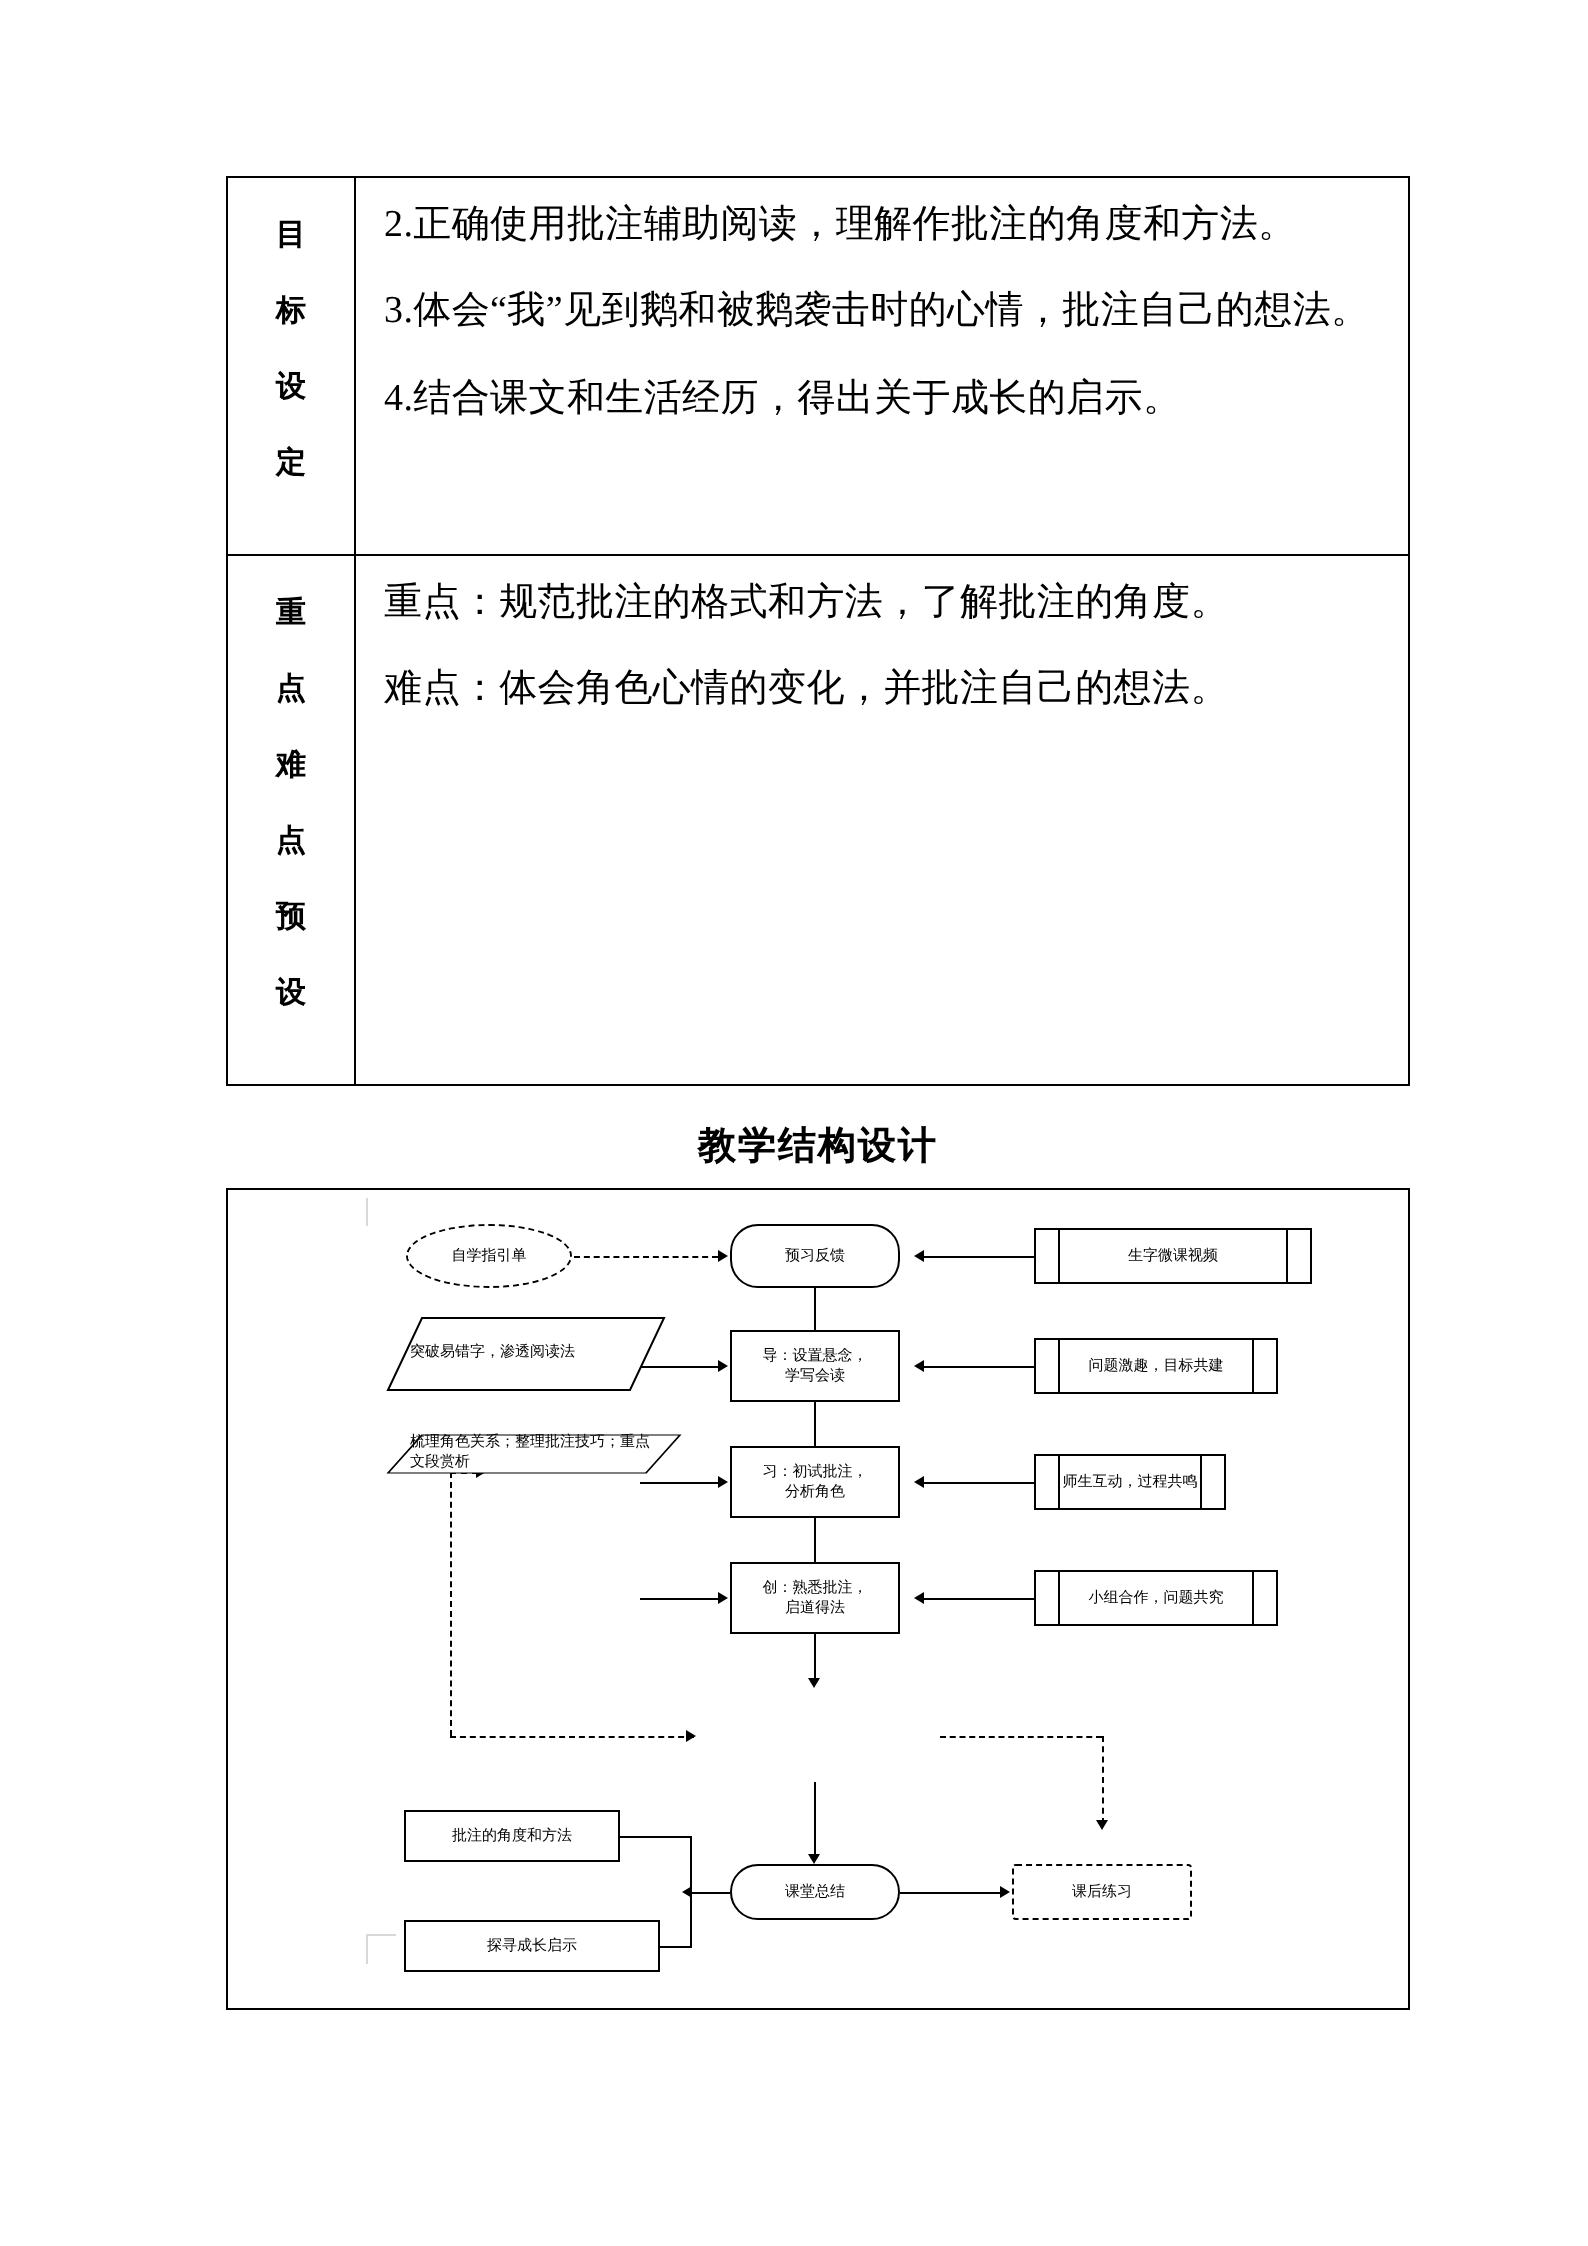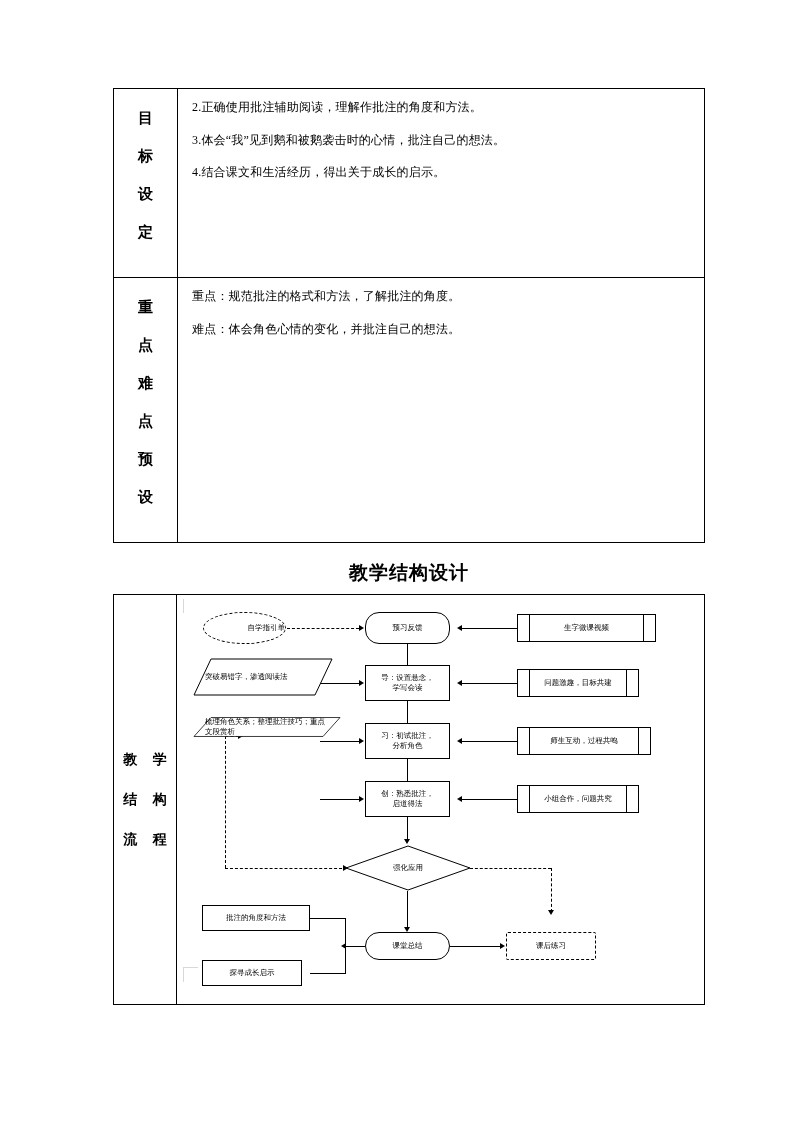--- a/index.html
+++ b/index.html
@@ -48,21 +48,21 @@
     font-size: 15px;
     font-weight: bold;
     line-height: 38px;
     letter-spacing: 0;
   }
   .body-cell {
     padding: 9px 8px 9px 14px !important;
   }
   .body-cell p {
     margin: 0 0 14px 0;
-    font-size: 12px;
+    font-size: 19px;
     line-height: 1.55;
     letter-spacing: 0.2px;
   }
   .body-cell p:last-child { margin-bottom: 0; }
 
   .row1 .label-cell { height: 168px; }
   .row2 .label-cell { height: 244px; }
 
   
   .section-title {
@@ -136,21 +136,20 @@
     border-radius: 2px;
     align-items: center;
   }
   .rounded {
     border: 1px solid #000;
     border-radius: 14px;
   }
   .ellipse-dashed {
     border: 1.2px dashed #000;
     border-radius: 50%;
-    justify-content: flex-end;
   }
 
   
   .predef {
     border: 1px solid #000;
   }
   .predef::before, .predef::after {
     content: "";
     position: absolute;
     top: 0;
@@ -283,25 +282,20 @@
         <p>难点：体会角色心情的变化，并批注自己的想法。</p>
       </td>
     </tr>
   </tbody>
     </table>
 
   <div class="section-title">教学结构设计</div>
 
   <div class="flow-table">
 
-    <div class="flow-label">
-      <span class="ch">教 学</span>
-      <span class="ch">结 构</span>
-      <span class="ch">流 程</span>
-    </div>
 
     <div class="flow-canvas">
 
       <div class="guide" style="left:6px; top:4px; width:0; height:14px; border-width:0 0 0 1px;"></div>
       <div class="guide" style="left:6px; top:372px; width:14px; height:14px; border-width:1px 0 0 1px;"></div>
 
       <div class="shape ellipse-dashed" style="left:26px; top:17px; width:83px; height:32px;">
         <span>自学指引单</span>
       </div>
 
@@ -358,21 +352,21 @@
       <div class="arrow arrow-right" style="left:182px; top:142.5px;"></div>
 
       <div class="shape rect-thick" style="left:188px; top:128px; width:85px; height:36px;">
         <span style="white-space:pre-line;">习：初试批注，
 分析角色</span>
       </div>
 
       <div class="conn h-line" style="left:285px; top:146px; width:55px;"></div>
       <div class="arrow arrow-left" style="left:280px; top:142.5px;"></div>
 
-      <div class="shape predef" style="left:340px; top:132px; width:134px; height:28px;">
+      <div class="shape predef" style="left:340px; top:132px; width:96px; height:28px;">
         <span>师生互动，过程共鸣</span>
       </div>
 
       <div class="conn v-line" style="left:230px; top:164px; height:28px;"></div>
       <div class="arrow arrow-down" style="left:226.5px; top:190px;"></div>
 
 
       <div class="conn h-line" style="left:143px; top:204px; width:39px;"></div>
       <div class="arrow arrow-right" style="left:182px; top:200.5px;"></div>
 
@@ -384,45 +378,39 @@
       <div class="conn h-line" style="left:285px; top:204px; width:55px;"></div>
       <div class="arrow arrow-left" style="left:280px; top:200.5px;"></div>
 
       <div class="shape predef" style="left:340px; top:190px; width:122px; height:28px;">
         <span>小组合作，问题共究</span>
       </div>
 
       <div class="conn v-line" style="left:230px; top:222px; height:24px;"></div>
       <div class="arrow arrow-down" style="left:226.5px; top:244px;"></div>
 
-      <div class="shape diamond" style="left:168px; top:250px; width:126px; height:46px;">
-        <svg class="dia-bg" viewBox="0 0 126 46" preserveAspectRatio="none">
-          <polygon points="63,1 125,23 63,45 1,23" fill="#fff" stroke="#000" stroke-width="1"></polygon>
-        </svg>
-        <span class="dia-txt">强化应用</span>
-      </div>
 
       <div class="dash-h" style="left:48px; top:273px; width:122px;"></div>
       <div class="arrow arrow-right" style="left:166px; top:269.5px;"></div>
       <div class="dash-v" style="left:48px; top:141px; height:132px;"></div>
       <div class="dash-h" style="left:48px; top:141px; width:14px;"></div>
       <div class="arrow arrow-right" style="left:61px; top:137.5px;"></div>
 
       <div class="dash-h" style="left:293px; top:273px; width:81px;"></div>
       <div class="dash-v" style="left:374px; top:273px; height:44px;"></div>
       <div class="arrow arrow-down" style="left:370.5px; top:315px;"></div>
 
       <div class="conn v-line" style="left:230px; top:296px; height:38px;"></div>
       <div class="arrow arrow-down" style="left:226.5px; top:332px;"></div>
 
       <div class="shape rect-thick" style="left:25px; top:310px; width:108px; height:26px;text-align:right;">
         <span>批注的角度和方法</span>
       </div>
 
-      <div class="shape rect-thick" style="left:25px; top:365px; width:100px; height:26px;">
+      <div class="shape rect-thick" style="left:25px; top:365px; width:128px; height:26px;">
         <span>探寻成长启示</span>
       </div>
 
       <div class="conn h-line" style="left:133px; top:323px; width:36px;"></div>
       <div class="conn h-line" style="left:133px; top:378px; width:36px;"></div>
       <div class="conn v-line" style="left:168px; top:323px; height:55px;"></div>
       <div class="conn h-line" style="left:168px; top:351px; width:20px;"></div>
       <div class="arrow arrow-left" style="left:164px; top:347.5px;"></div>
 
       <div class="shape rounded" style="left:188px; top:337px; width:85px; height:28px;">

